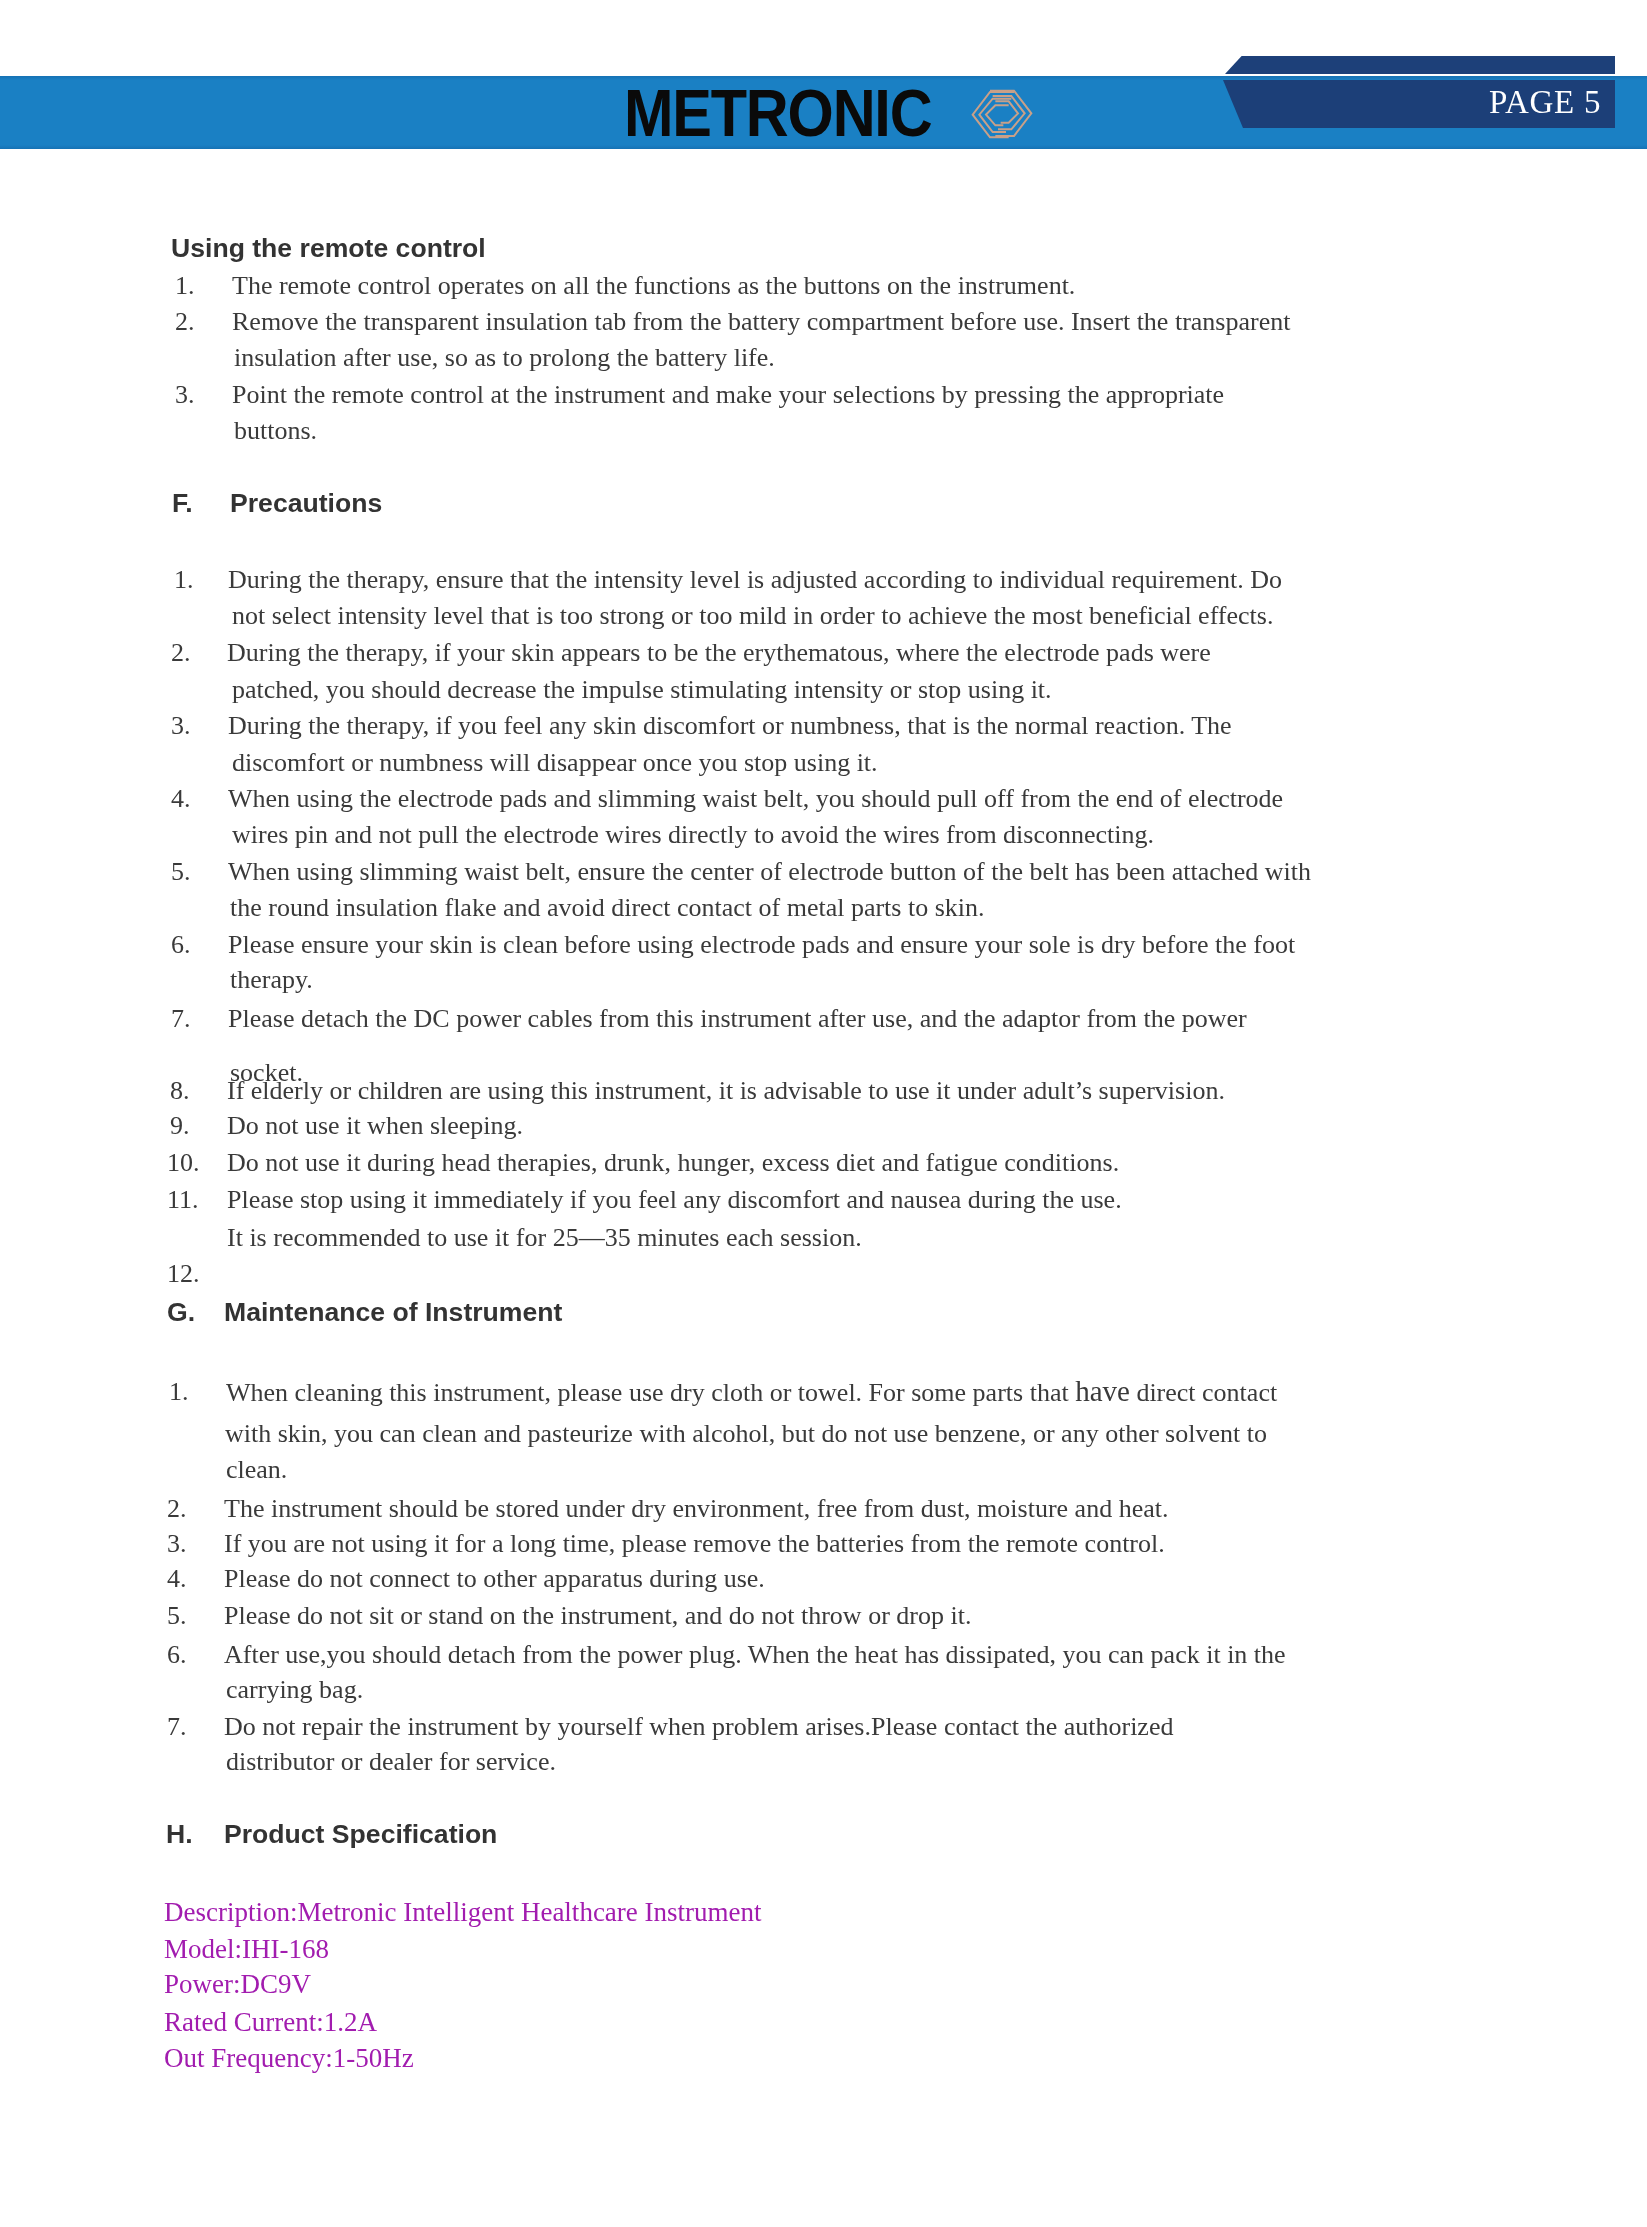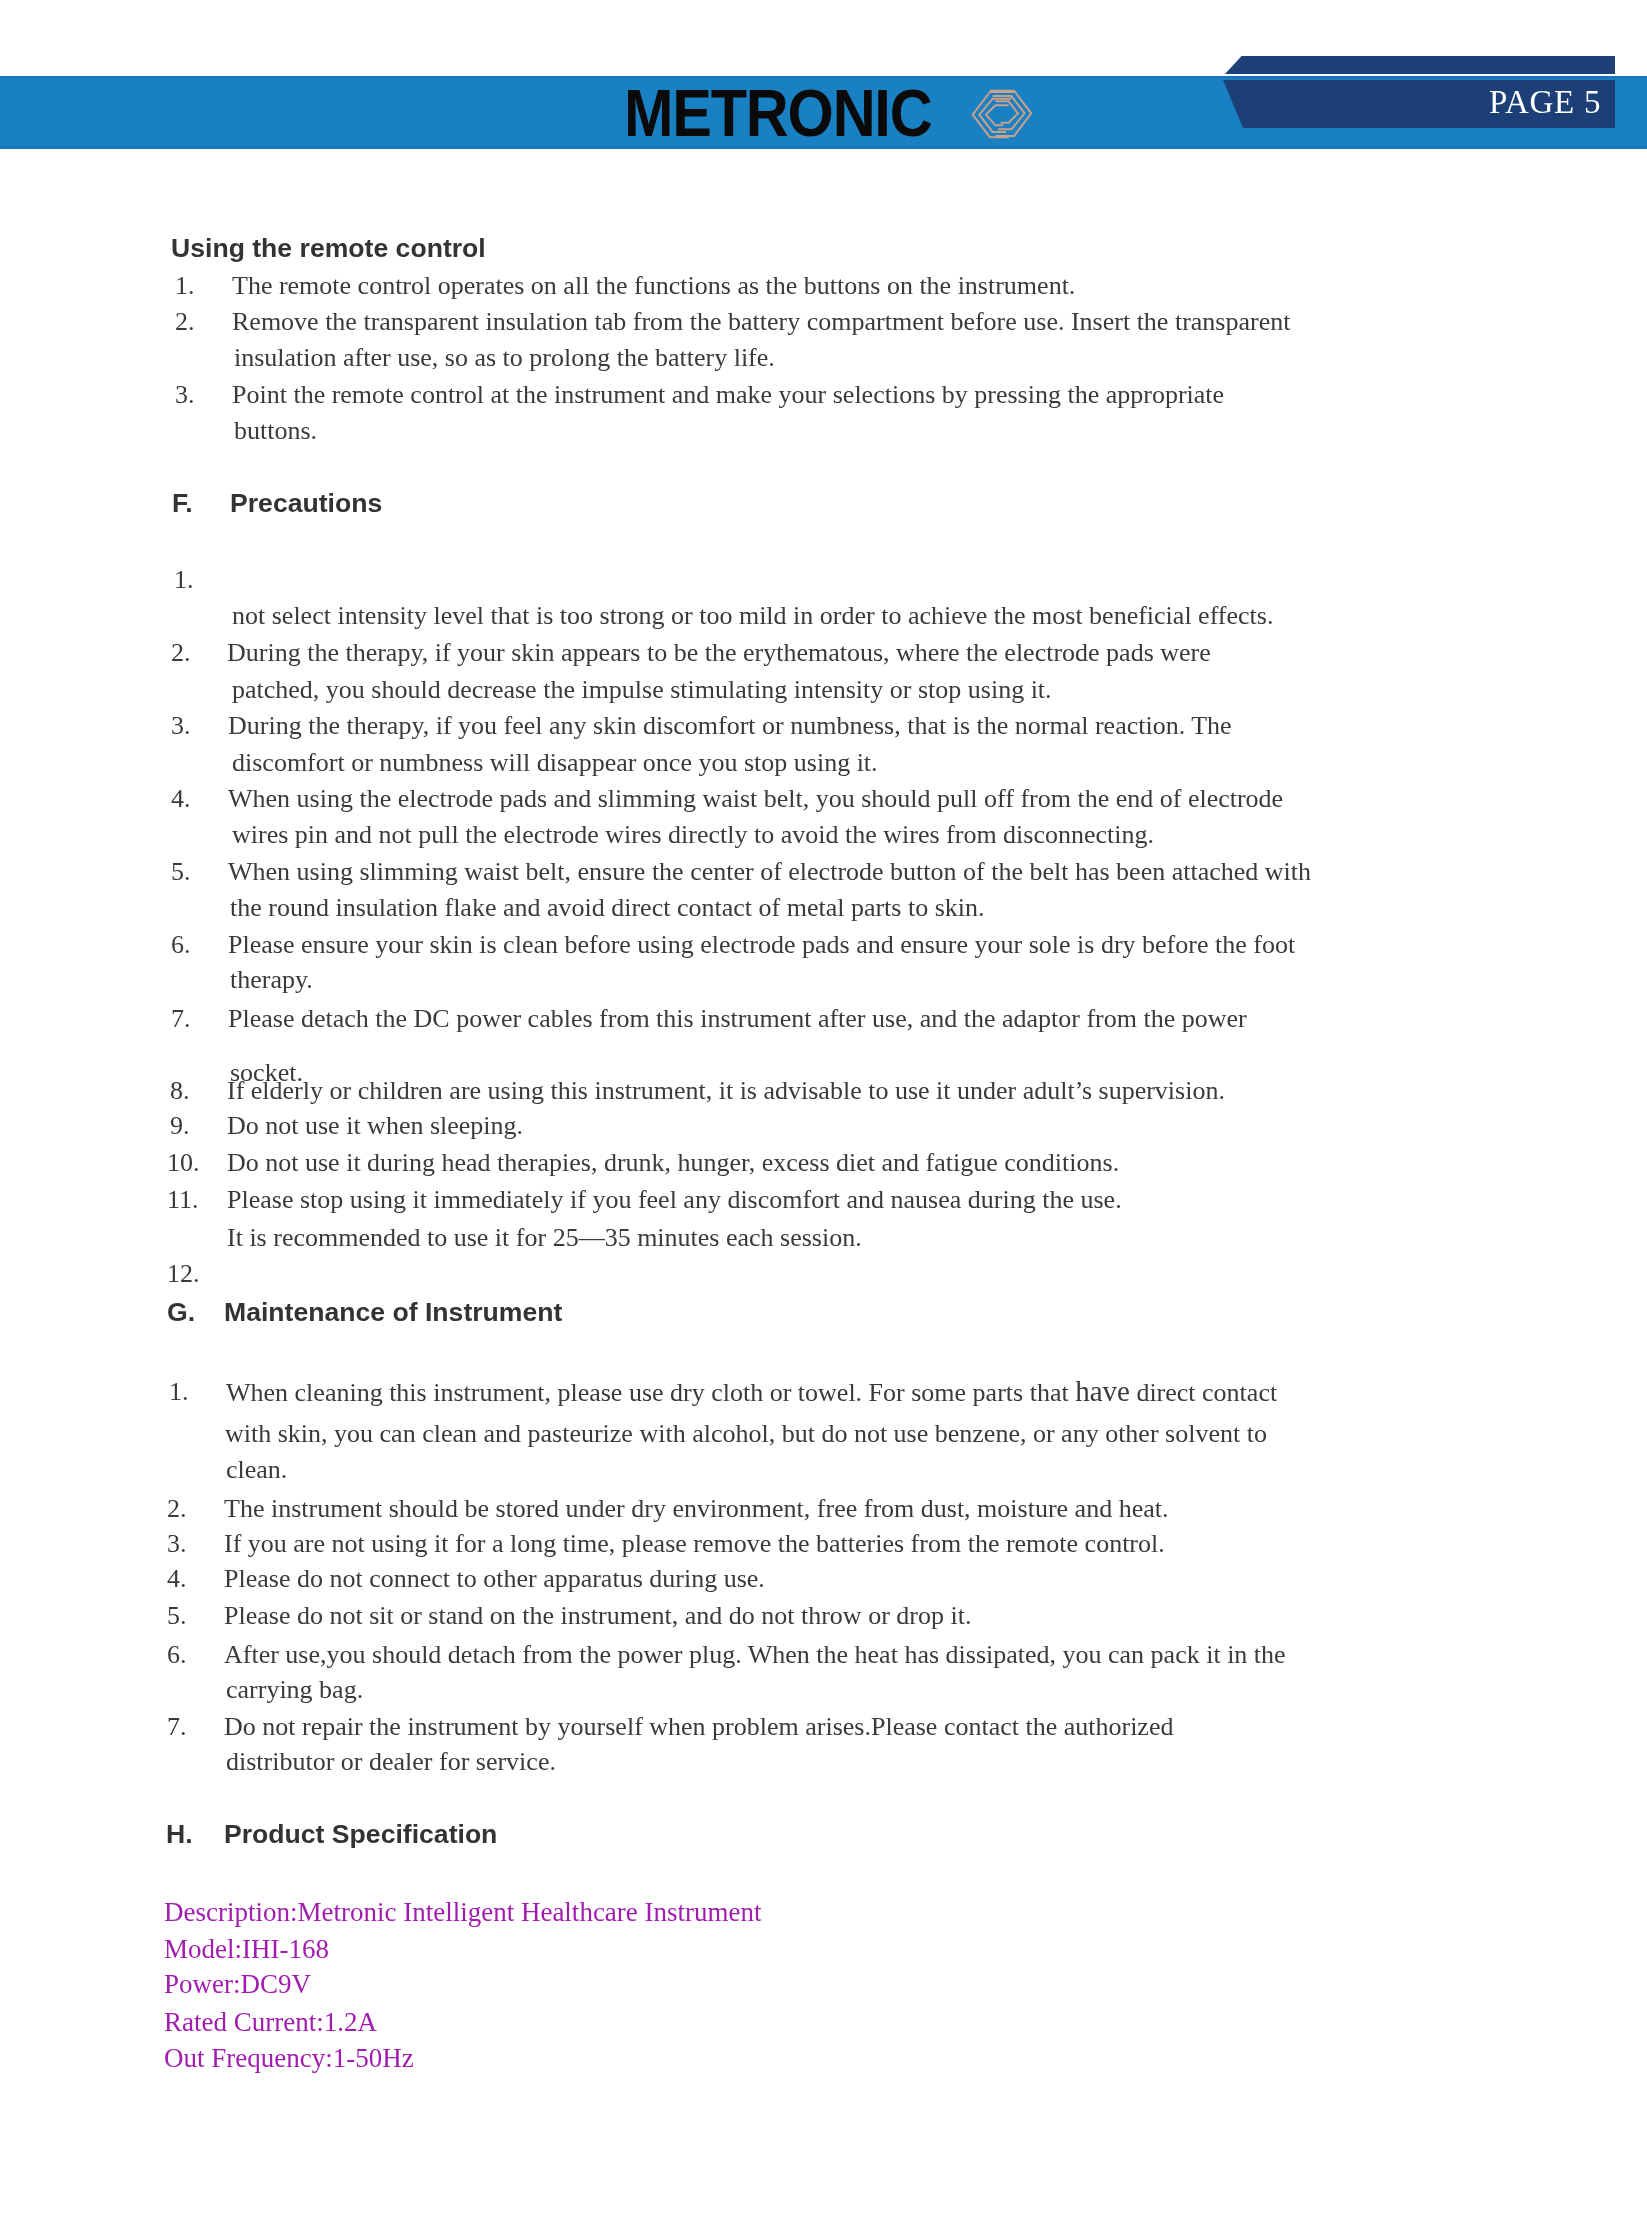--- a/index.html
+++ b/index.html
@@ -66,20 +66,21 @@
   <div class="num" style="left:175px; top:378px;">3.</div>
   <div class="line" style="left:232px; top:378px;">Point the remote control at the instrument and make your selections by pressing the appropriate</div>
   <div class="line" style="left:234px; top:414px;">buttons.</div>
 
   <div class="heading" style="left:172px; top:487px; width:598px; height:33px;">
     <span class="hl">F.</span>
     <span class="ht" style="left:58px;">Precautions</span>
   </div>
 
   <div class="num" style="left:174px; top:563px;">1.</div>
+  <div class="line" style="left:228px; top:563px;">During the therapy, ensure that the intensity level is adjusted according to individual requirement. Do</div>
   <div class="line" style="left:232px; top:599px;">not select intensity level that is too strong or too mild in order to achieve the most beneficial effects.</div>
 
   <div class="num" style="left:171px; top:636px;">2.</div>
   <div class="line" style="left:227px; top:636px;">During the therapy, if your skin appears to be the erythematous, where the electrode pads were</div>
   <div class="line" style="left:232px; top:673px;">patched, you should decrease the impulse stimulating intensity or stop using it.</div>
 
   <div class="num" style="left:171px; top:709px;">3.</div>
   <div class="line" style="left:228px; top:709px;">During the therapy, if you feel any skin discomfort or numbness, that is the normal reaction. The</div>
   <div class="line" style="left:232px; top:746px;">discomfort or numbness will disappear once you stop using it.</div>
 

